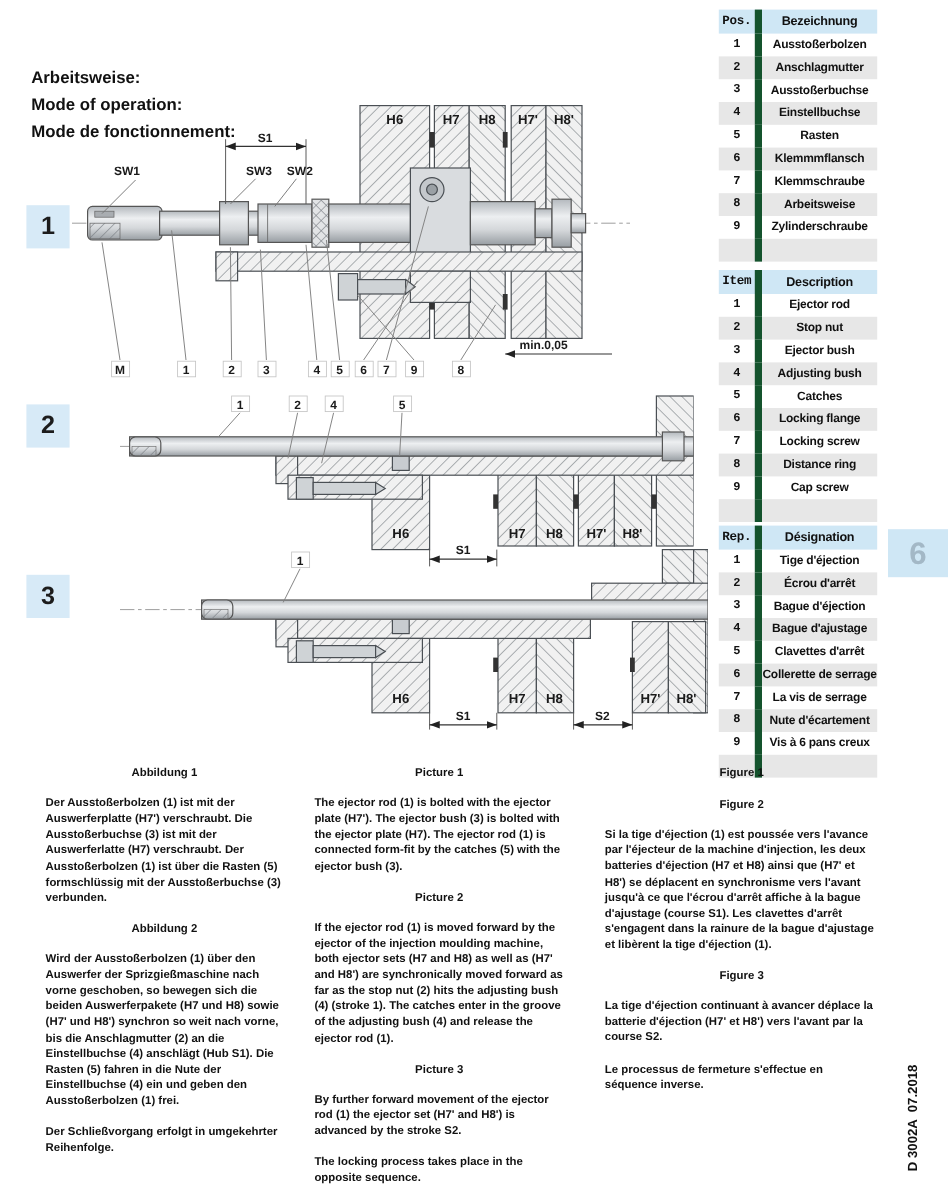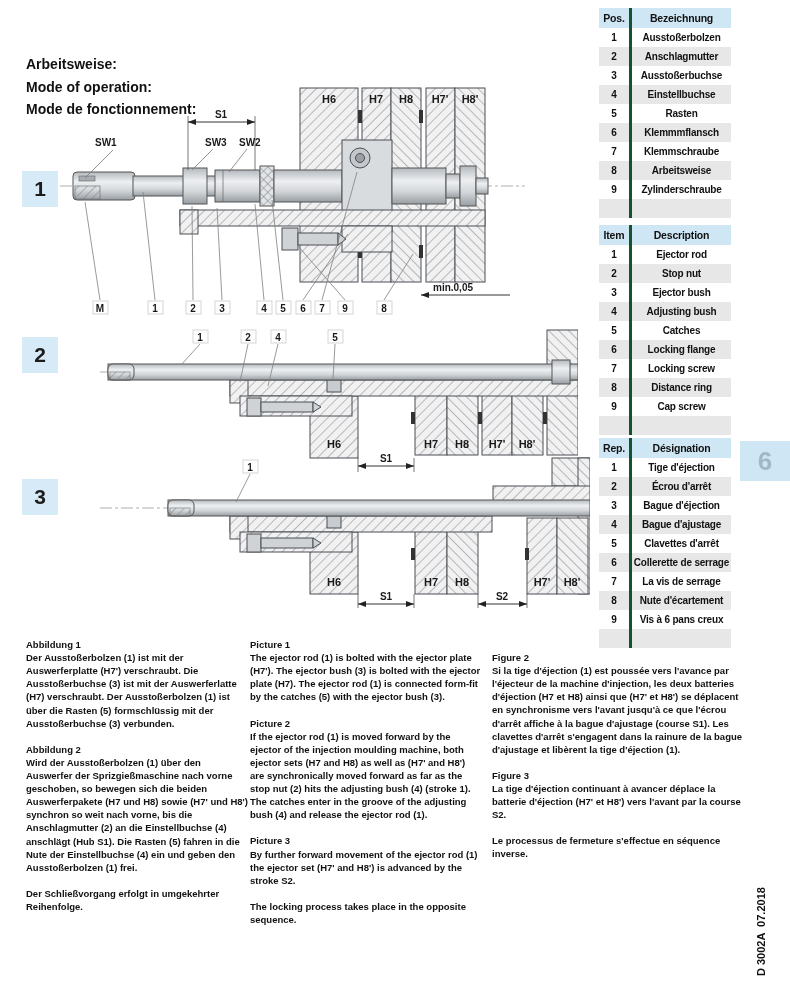--- a/index.html
+++ b/index.html
@@ -20,39 +20,39 @@
   #fig3{left:100px;top:456px}
   .fig-svg text{font-family:"Liberation Sans",sans-serif;font-weight:700;fill:#1a1a1a;}
   .plate-label{font-size:11px;}
   .small-label{font-size:10px;}
   .parts-table{
     position:absolute;left:599px;width:132px;border-collapse:collapse;
     font-size:10px;font-weight:700;text-align:center;letter-spacing:-0.2px;table-layout:fixed;
   }
   .parts-table th{background:#cfe7f5;height:20px;font-size:10.5px;padding:0;}
   .parts-table td{height:19px;white-space:nowrap;padding:0;overflow:visible;}
-  .parts-table td:first-child,.parts-table th:first-child{width:30px;border-right:3px solid #14532d;}
+  .parts-table td:first-child,.parts-table th:first-child{width:30px;border-right:6px solid #14532d;font-family:Liberation Mono, monospace;}
   .parts-table tbody tr:nth-child(even) td{background:#e7e7e7;}
   #table-de{top:8px}#table-en{top:225px}#table-fr{top:438px}
   .section-tab{
     position:absolute;left:740px;top:441px;width:50px;height:40px;background:#cfe7f5;
     display:flex;align-items:center;justify-content:center;
     font-size:26px;font-weight:700;color:#a3b8c6;
   }
   .doc-number{
     position:absolute;left:755px;top:976px;transform:rotate(-90deg);transform-origin:0 0;
     font-size:11px;font-weight:700;white-space:pre;
   }
   .text-col{position:absolute;top:638px;font-size:9.5px;font-weight:700;line-height:1.38;}
   #col-de{left:26px;width:222px}
   #col-en{left:250px;width:232px}
   #col-fr{left:492px;width:252px}
   .tblock{margin:0 0 13px 0;}
-  .tblock-title{margin:0;}
-  .tblock-body{margin:0;}
+  .tblock-title{margin:0;text-align:center;}
+  .tblock-body{margin:12px;}
 </style>
 </head>
 <body>
 
 <svg width="0" height="0" style="position:absolute" aria-hidden="true">
   <defs>
     <pattern id="hatchA" width="7" height="7" patternUnits="userSpaceOnUse" patternTransform="rotate(45)">
       <rect width="7" height="7" fill="#f1f1f1"></rect>
       <line x1="0" y1="0" x2="0" y2="7" stroke="#868b90" stroke-width="1.1"></line>
     </pattern>
@@ -506,20 +506,21 @@
     <div class="tblock">
       <div class="tblock-title">Picture 3</div>
       <div class="tblock-body">By further forward movement of the ejector rod (1) the ejector set (H7' and H8') is advanced by the stroke S2.</div>
     </div>
     <div class="tblock">
       <div class="tblock-body">The locking process takes place in the opposite sequence.</div>
     </div>
   </div>
 <div class="text-col" id="col-fr">
     <div class="tblock">
+      <div class="tblock-title">Figure 1</div>
     </div>
     <div class="tblock">
       <div class="tblock-title">Figure 2</div>
       <div class="tblock-body">Si la tige d'éjection (1) est poussée vers l'avance par l'éjecteur de la machine d'injection, les deux batteries d'éjection (H7 et H8) ainsi que (H7' et H8') se déplacent en synchronisme vers l'avant jusqu'à ce que l'écrou d'arrêt affiche à la bague d'ajustage (course S1). Les clavettes d'arrêt s'engagent dans la rainure de la bague d'ajustage et libèrent la tige d'éjection (1).</div>
     </div>
     <div class="tblock">
       <div class="tblock-title">Figure 3</div>
       <div class="tblock-body">La tige d'éjection continuant à avancer déplace la batterie d'éjection (H7' et H8') vers l'avant par la course S2.</div>
     </div>
     <div class="tblock">

